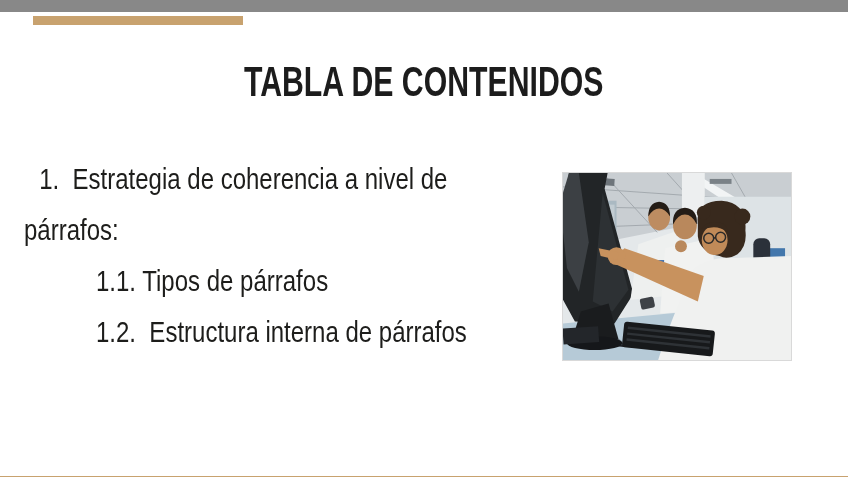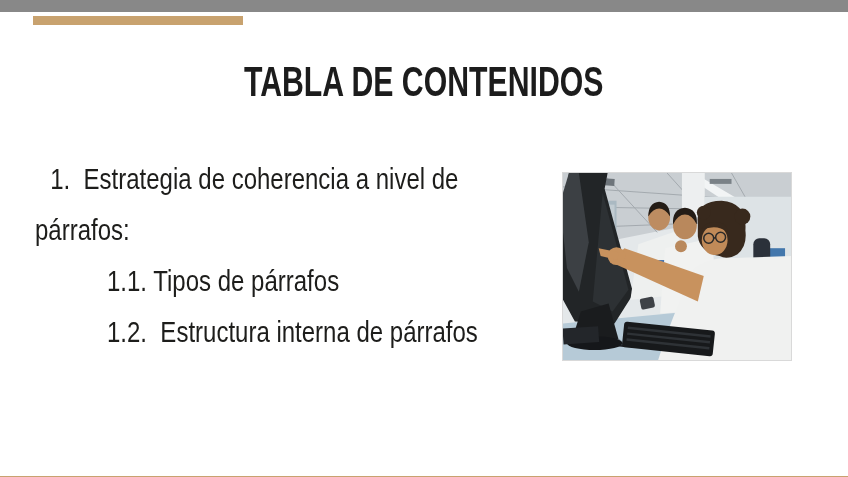--- a/index.html
+++ b/index.html
@@ -37,21 +37,21 @@
     font-size: 42px;
     font-weight: bold;
     letter-spacing: 0px;
     white-space: pre;
     transform: scaleX(0.72);
     transform-origin: center top;
     color: #1c1c1c;
   }
   .content {
     position: absolute;
-    left: 35px; top: 141px;
+    left: 24px; top: 141px;
     width: 520px;
   }
   .line {
     height: 51px;
     line-height: 51px;
     font-size: 30px;
     white-space: pre;
     transform: scaleX(0.8);
     transform-origin: left center;
     color: #1d1d1b;

